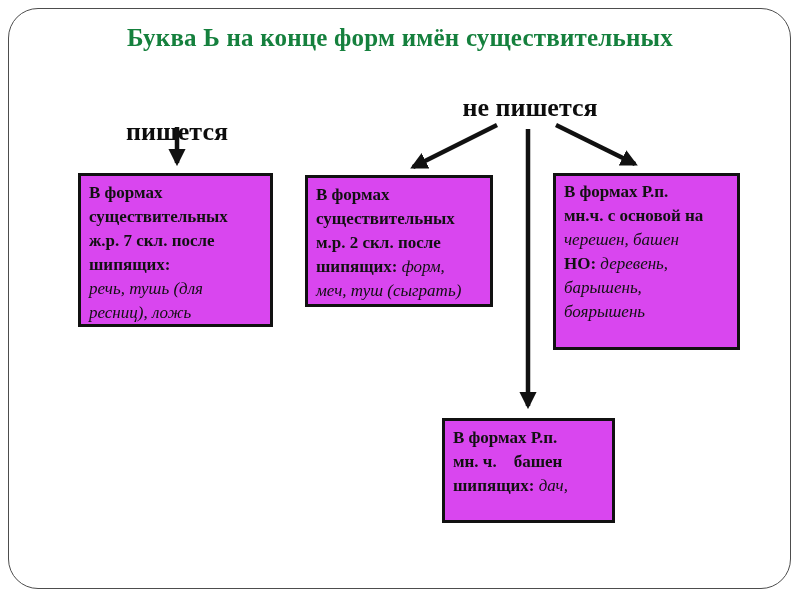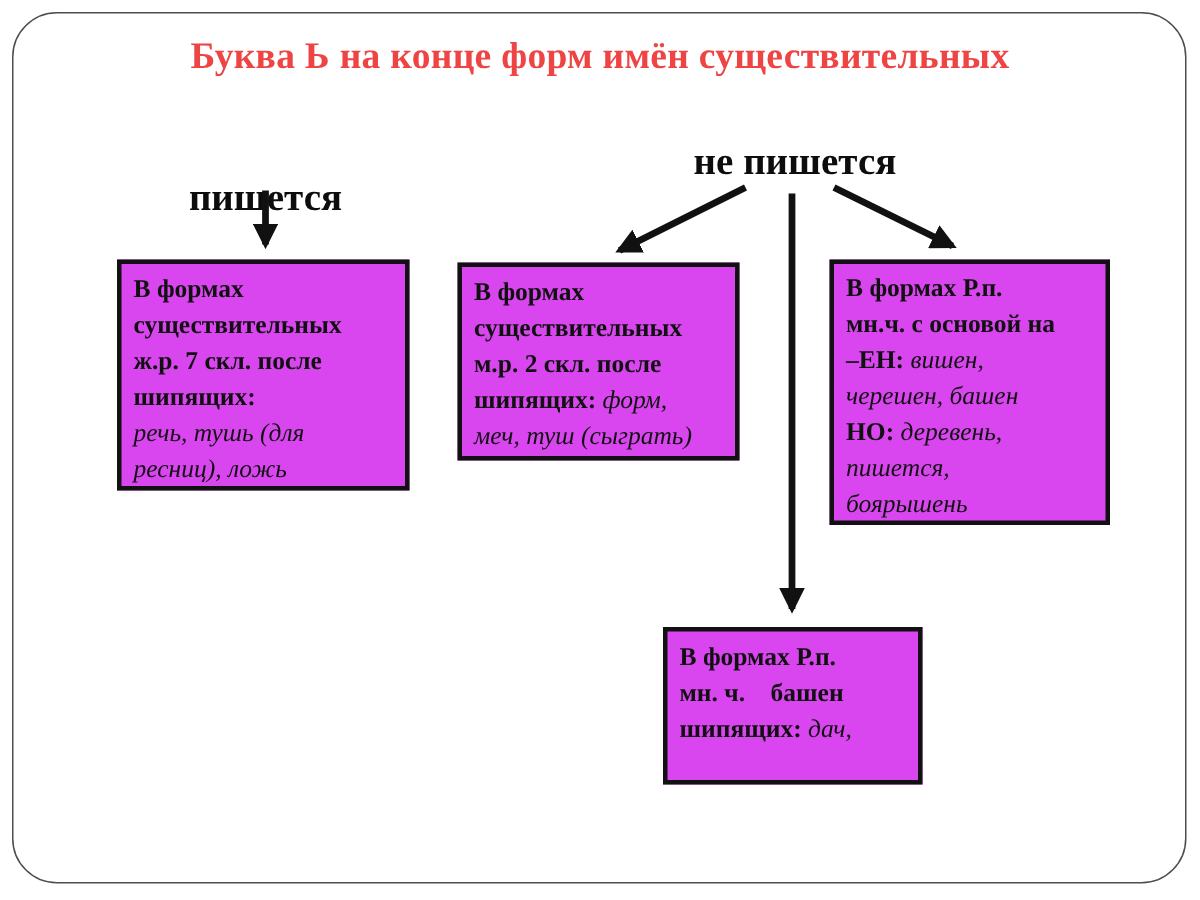--- a/index.html
+++ b/index.html
@@ -28,21 +28,21 @@
     background: #ffffff;
   }
   .title {
     position: absolute;
     left: 0;
     top: 24px;
     width: 800px;
     text-align: center;
     font-size: 25px;
     font-weight: bold;
-    color: #ef4444;
+    color: #15803d;
     letter-spacing: 0.2px;
   }
   .branch-label {
     position: absolute;
     top: 93px;
     transform: translateX(-50%);
     font-size: 26px;
     font-weight: bold;
     color: #0d0d0d;
     white-space: pre;
@@ -115,24 +115,23 @@
       <div class="line"><span class="bold">В формах</span></div>
       <div class="line"><span class="bold">существительных</span></div>
       <div class="line"><span class="bold">м.р. 2 скл. после</span></div>
       <div class="line"><span class="bold">шипящих: </span><span class="italic">форм,</span></div>
       <div class="line"><span class="italic">меч, туш (сыграть)</span></div>
     </div>
 
   <div class="box box-3">
       <div class="line"><span class="bold">В формах Р.п.</span></div>
       <div class="line"><span class="bold">мн.ч. с основой на</span></div>
-      <div class="line"><span class="bold">–ЕН: </span><span class="italic">вишен,</span></div>
       <div class="line"><span class="italic">черешен, башен</span></div>
       <div class="line"><span class="bold">НО: </span><span class="italic">деревень,</span></div>
-      <div class="line"><span class="italic">пишется,</span></div>
+      <div class="line"><span class="italic">барышень,</span></div>
       <div class="line"><span class="italic">боярышень</span></div>
     </div>
 
   <div class="box box-4">
       <div class="line"><span class="bold">В формах Р.п.</span></div>
       <div class="line"><span class="bold">мн. ч.    башен</span></div>
       <div class="line"><span class="bold">шипящих: </span><span class="italic">дач,</span></div>
     </div>
 
 </div>

